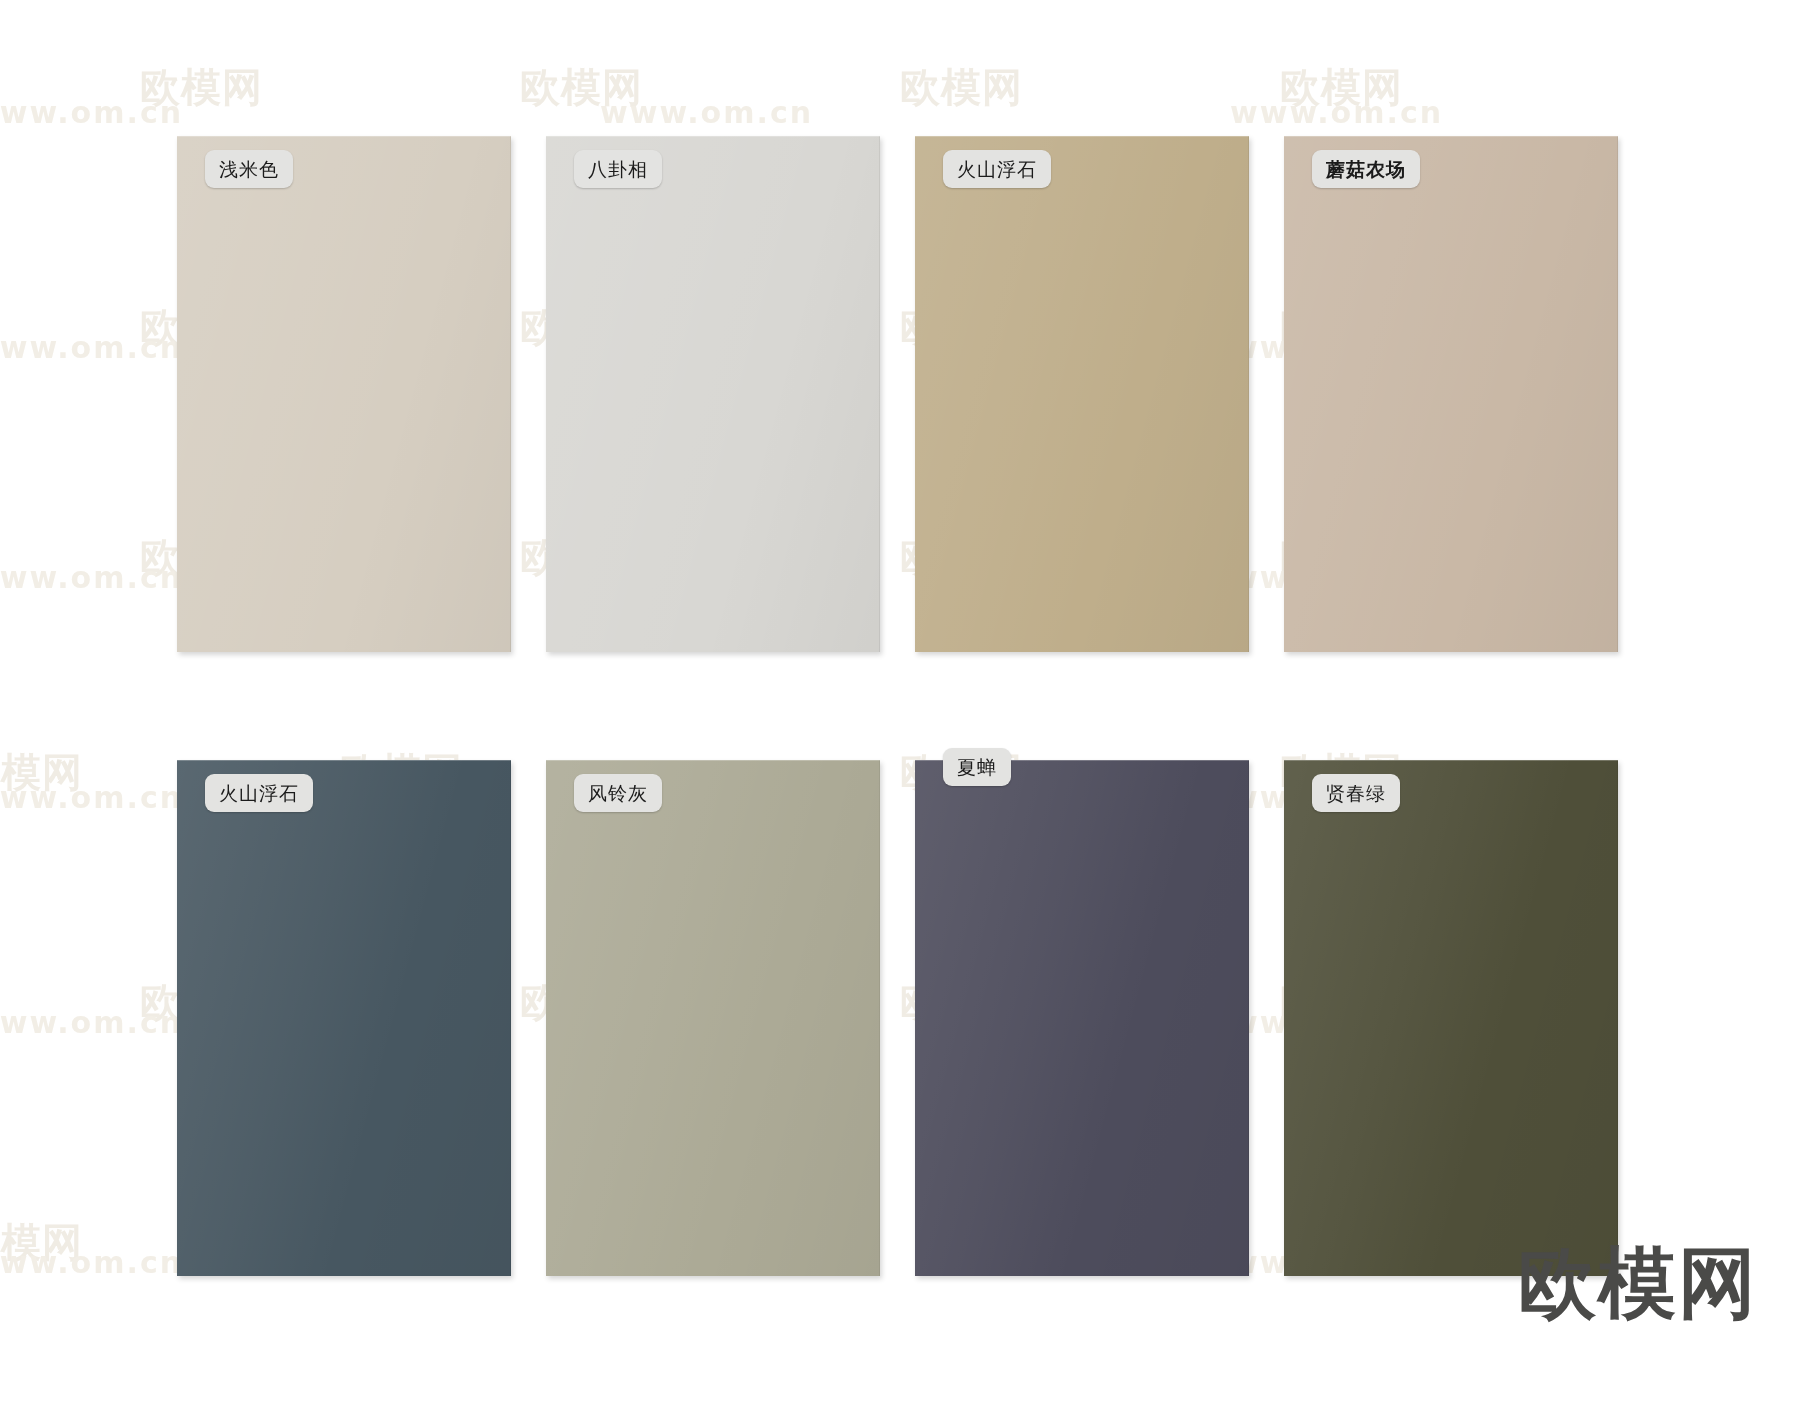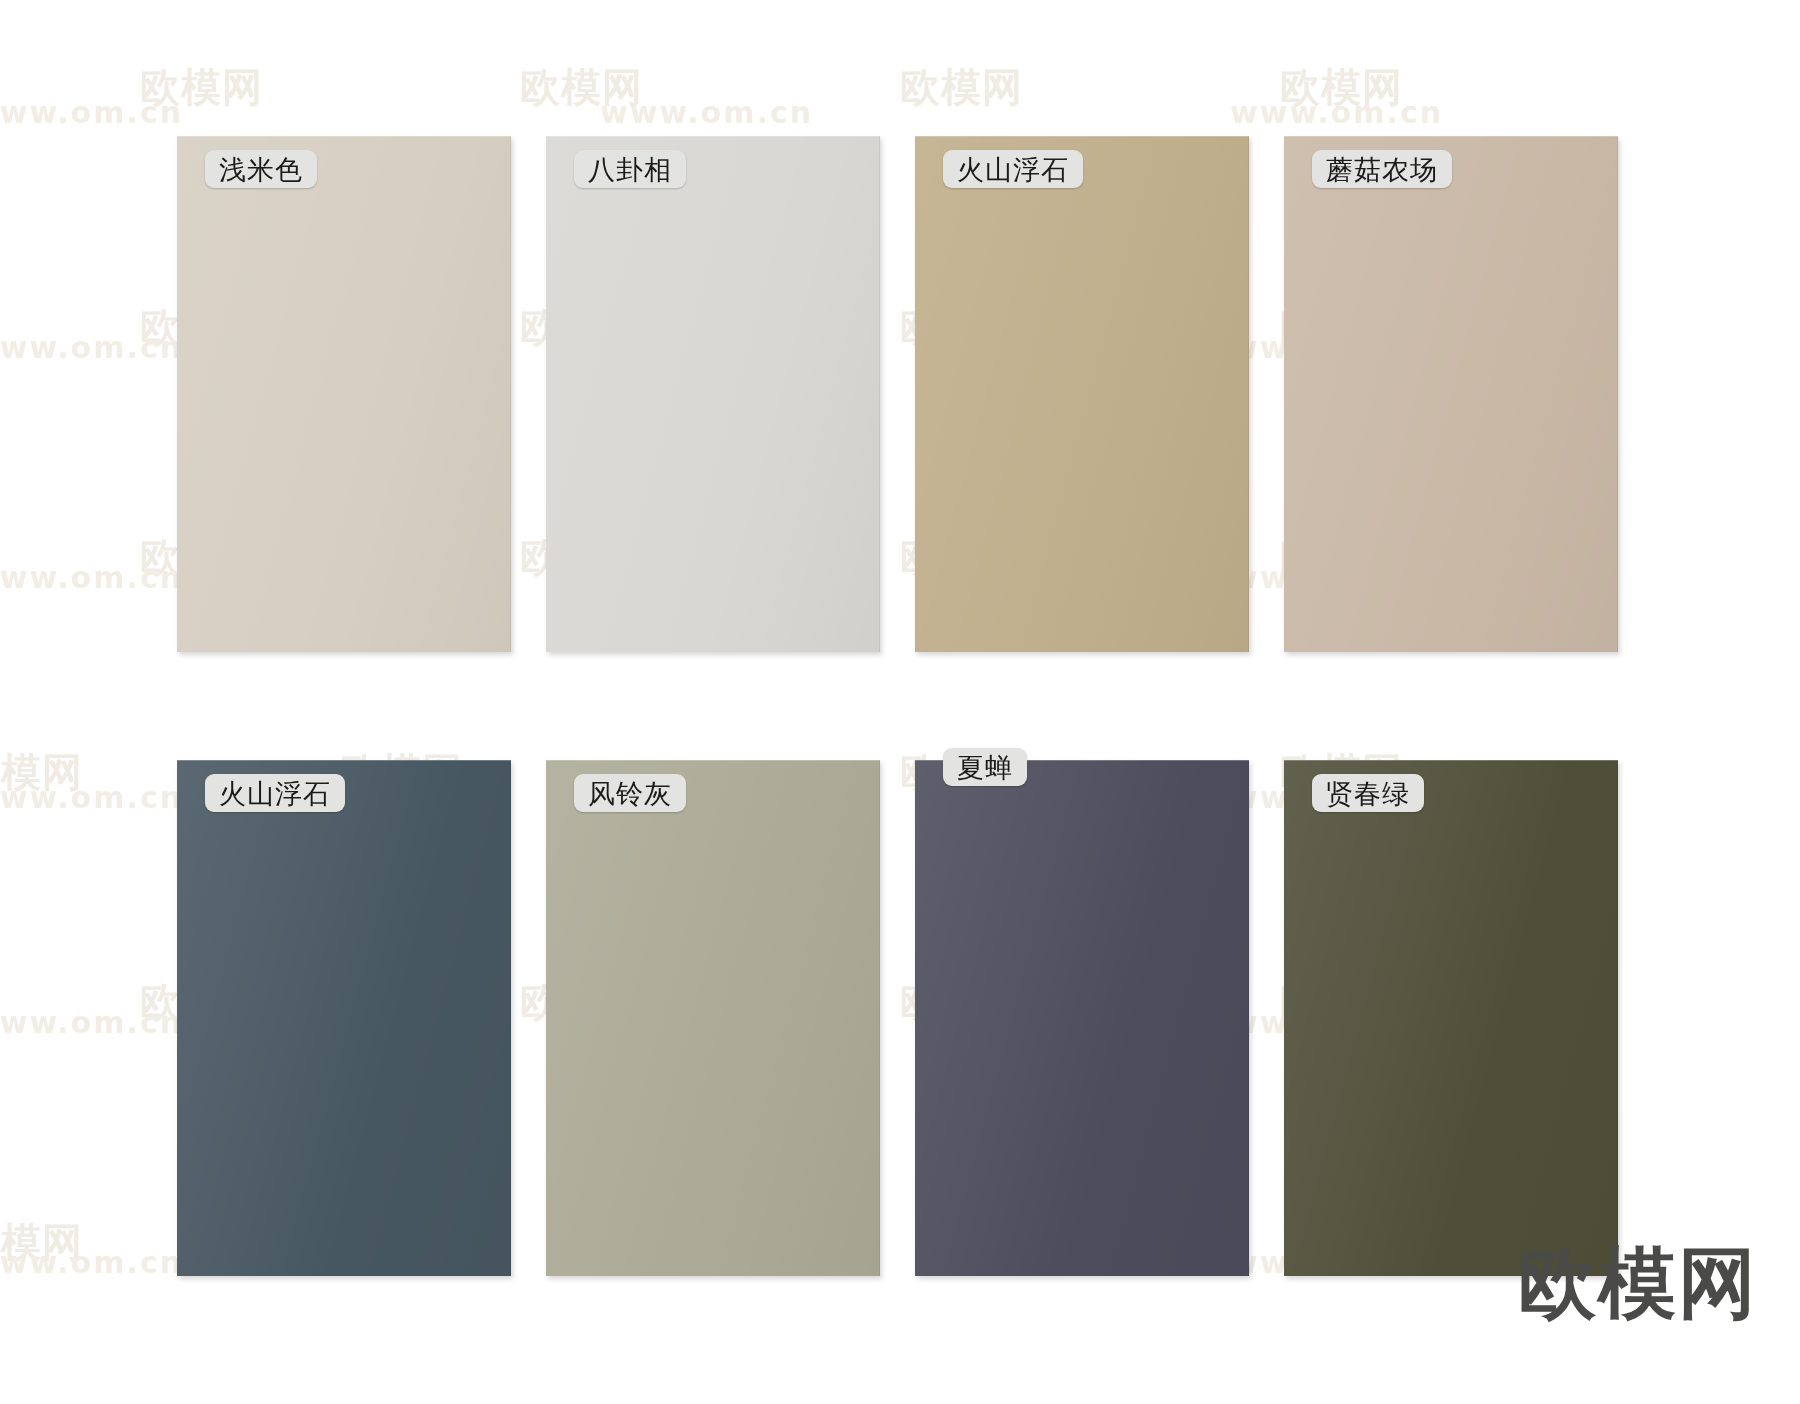--- a/index.html
+++ b/index.html
@@ -48,21 +48,21 @@
     position:absolute;
     background:#e3e3e1;
     border-radius:9px;
     box-shadow:0 1px 2px rgba(0,0,0,0.20);
     display:flex;align-items:center;justify-content:center;
     padding:0 14px;
     height:38px;
     z-index:3;
   }
   .badge span{
-    font-size:27px;
+    font-size:19px;
     line-height:1;
     color:#1b1b1b;
     font-family:"DejaVu Sans","Liberation Sans",sans-serif;
     letter-spacing:1px;
     white-space:nowrap;
   }
 
   
   .corner-logo{
     position:absolute;
@@ -147,21 +147,21 @@
         <div class="edge"></div>
       </div>
       <div class="badge" style="left: 943px; top: 150px;">
         <span>火山浮石</span>
       </div>
       <div class="swatch" style="left: 1284px; top: 136px; width: 334px; height: 516px;">
         <div class="face" style="background: rgb(201, 184, 166);"></div>
         <div class="sheen"></div>
         <div class="edge"></div>
       </div>
-      <div class="badge" style="left: 1312px; top: 150px;">
+      <div class="badge" style="left: 1312px; top: 150px; font-weight: bold;">
         <span>蘑菇农场</span>
       </div>
       <div class="swatch" style="left: 177px; top: 760px; width: 334px; height: 516px;">
         <div class="face" style="background: rgb(71, 87, 97);"></div>
         <div class="sheen"></div>
         <div class="edge"></div>
       </div>
       <div class="badge" style="left: 205px; top: 774px; justify-content: center;">
         <span>火山浮石</span>
       </div>

